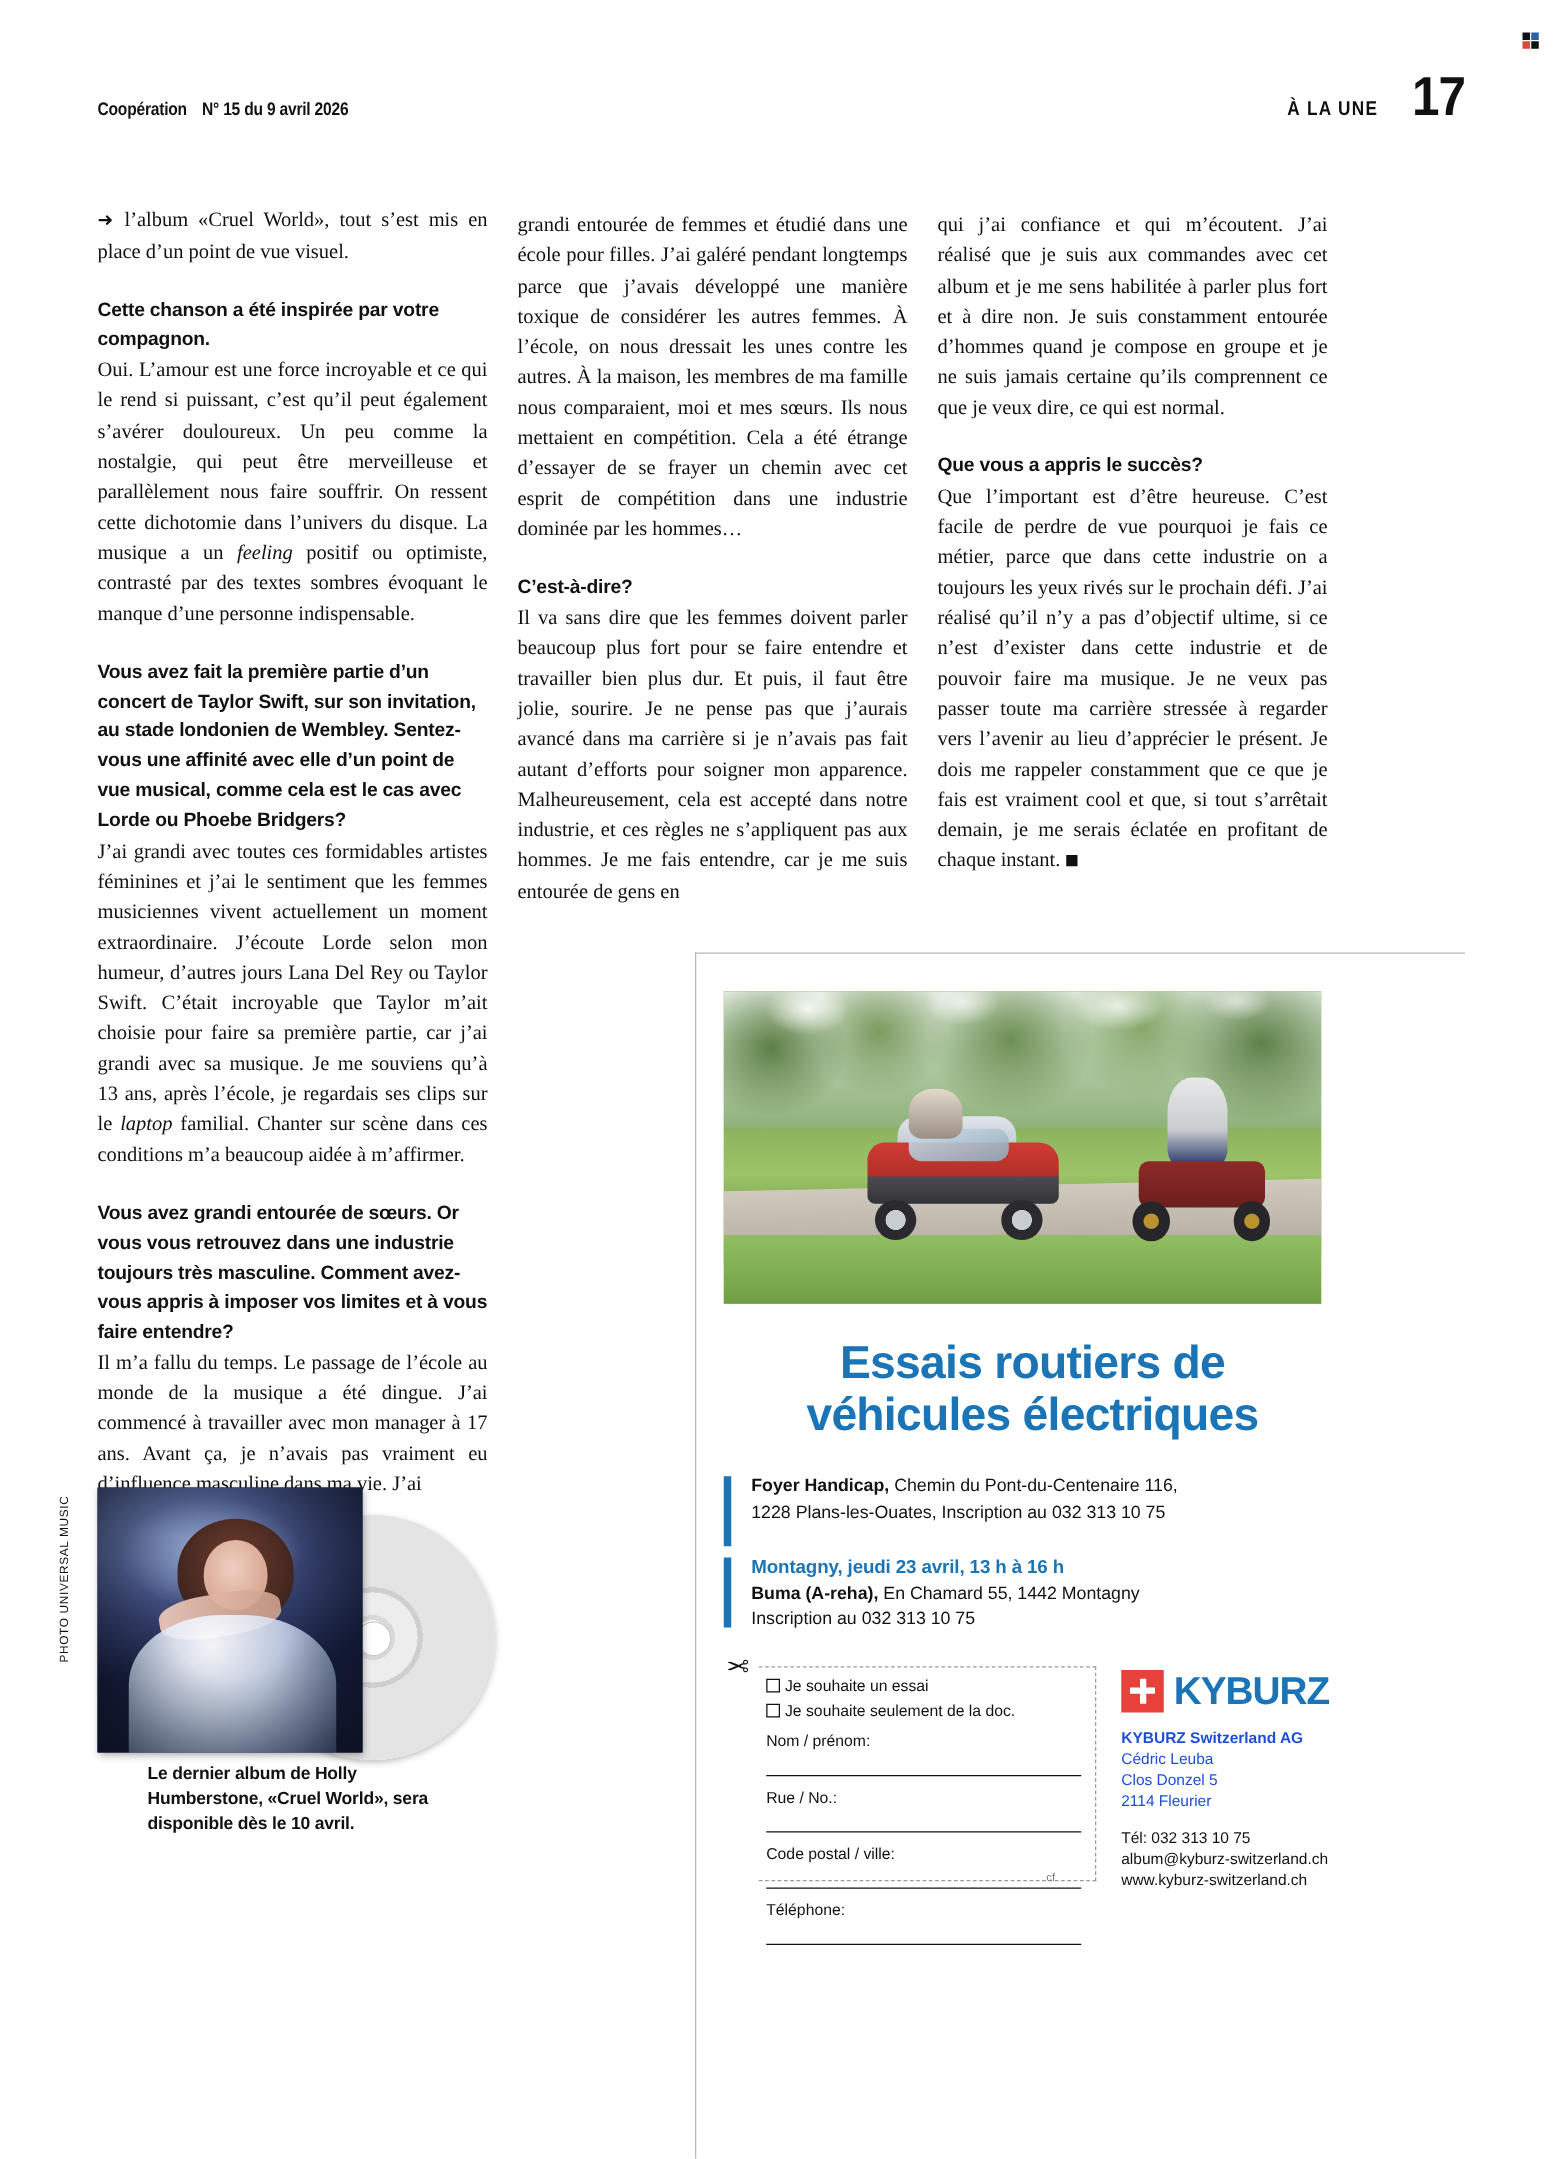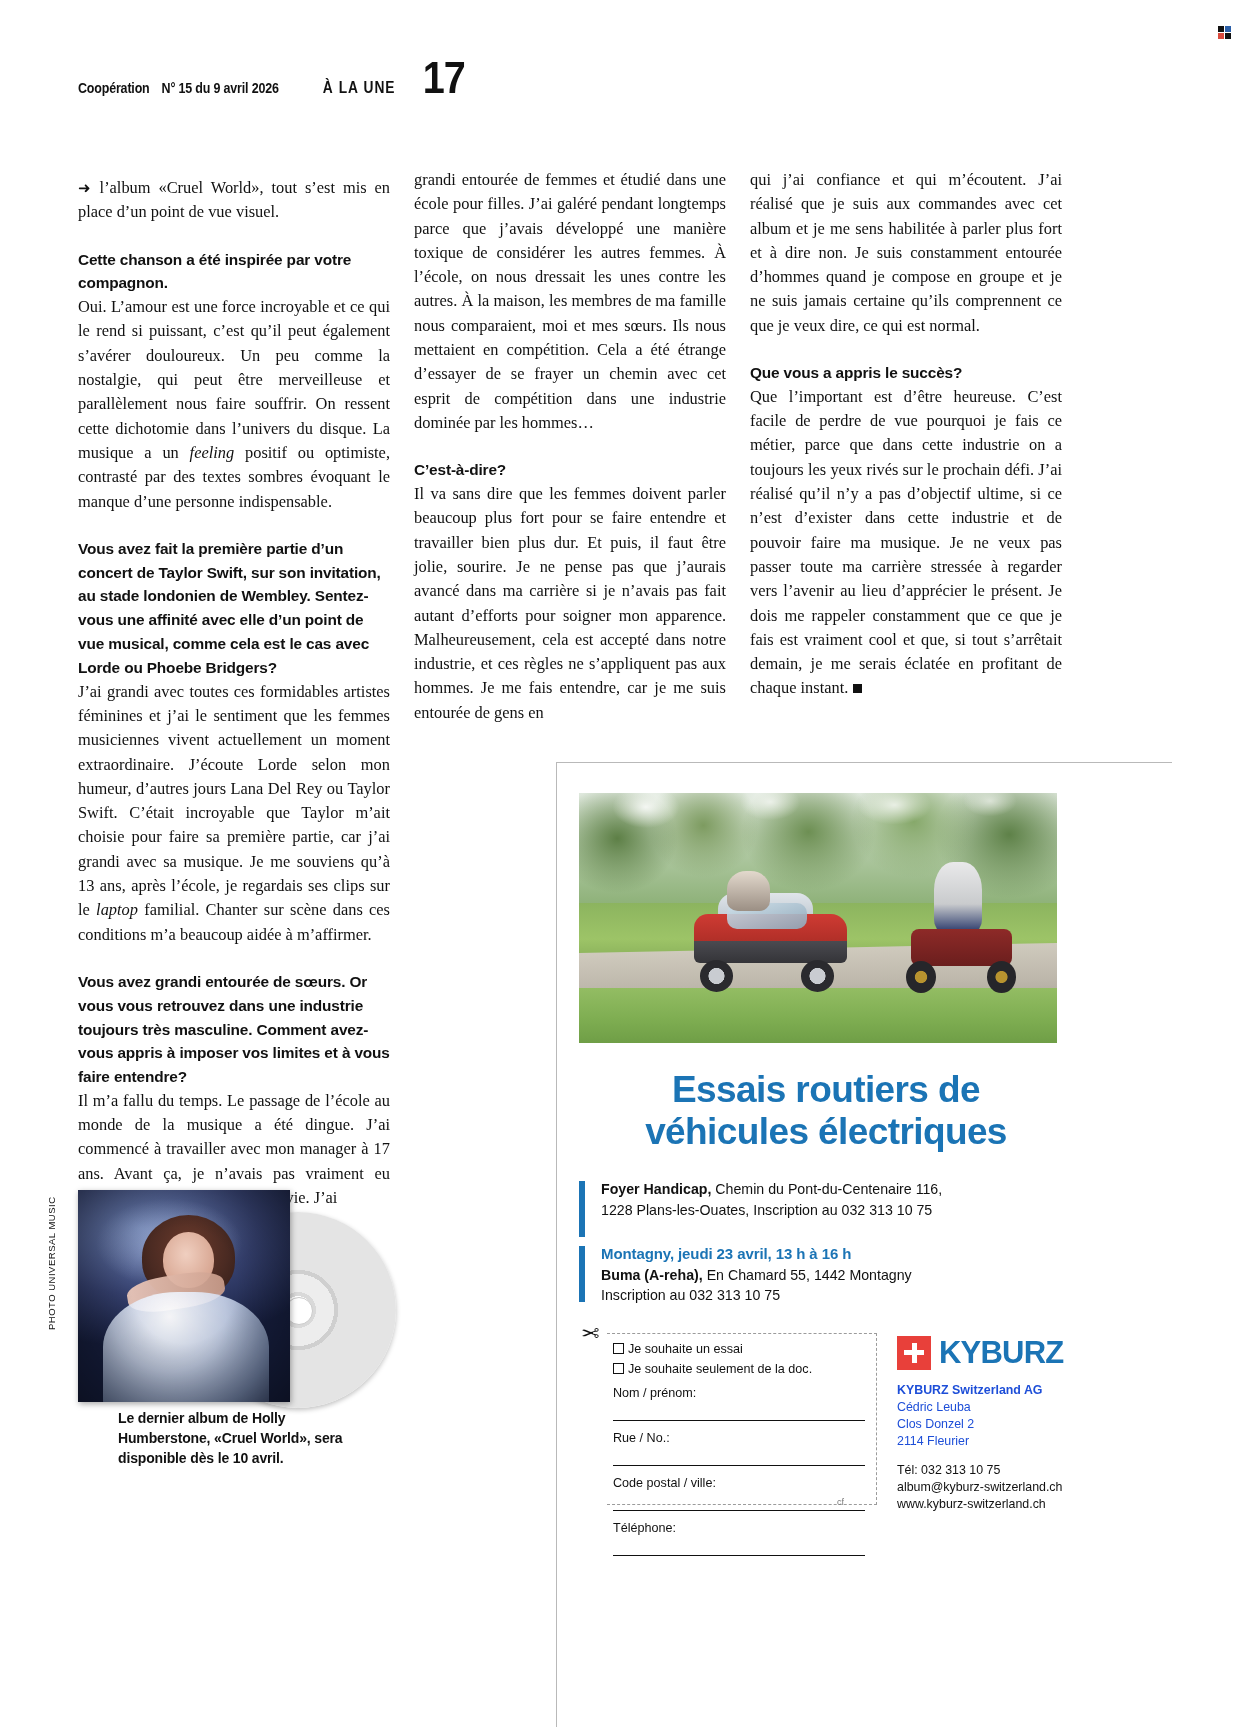--- a/index.html
+++ b/index.html
@@ -44,20 +44,21 @@
 
   
   .runhead {
     position: absolute;
     top: 60px;
     left: 78px;
     right: 78px;
     height: 40px;
     display: flex;
     align-items: baseline;
+    justify-content: space-between;
   }
   .runhead-left {
     font-family: "Liberation Sans", sans-serif;
     font-weight: bold;
     font-size: 14.5px;
     letter-spacing: -0.2px;
     color: #111;
     transform: scaleX(0.86);
     transform-origin: left center;
     white-space: nowrap;
@@ -90,21 +91,21 @@
   
   .col {
     position: absolute;
     width: 312px;
     font-size: 16.4px;
     line-height: 24.3px;
     text-align: justify;
     hyphens: manual;
     color: #111;
   }
-  .col.c1 { left: 78px;  top: 176px; }
+  .col.c1 { left: 78px;  top: 164px; }
   .col.c2 { left: 414px; top: 168px; }
   .col.c3 { left: 750px; top: 168px; }
 
   .col p { margin: 0; }
   .col p.q {
     font-family: "Liberation Sans", sans-serif;
     font-weight: bold;
     font-size: 15.4px;
     line-height: 23.8px;
     letter-spacing: -0.15px;
@@ -661,21 +662,21 @@
         <div class="coupon-cf">cf</div>
 
         <div class="kyburz">
           <div class="ky-logo">
             <span class="ky-flag"></span>
             <span class="ky-word">KYBURZ</span>
           </div>
           <div class="ky-addr">
             <div class="bold">KYBURZ Switzerland AG</div>
             <div>Cédric Leuba</div>
-            <div>Clos Donzel 2</div>
+            <div>Clos Donzel 5</div>
             <div>2114 Fleurier</div>
           </div>
           <div class="ky-contact">
             <div>Tél: 032 313 10 75</div>
             <div>album@kyburz-switzerland.ch</div>
             <div>www.kyburz-switzerland.ch</div>
           </div>
         </div>
       </div>
 

